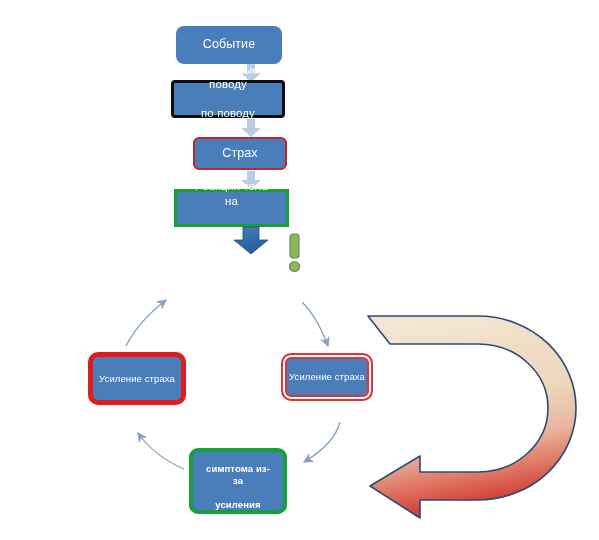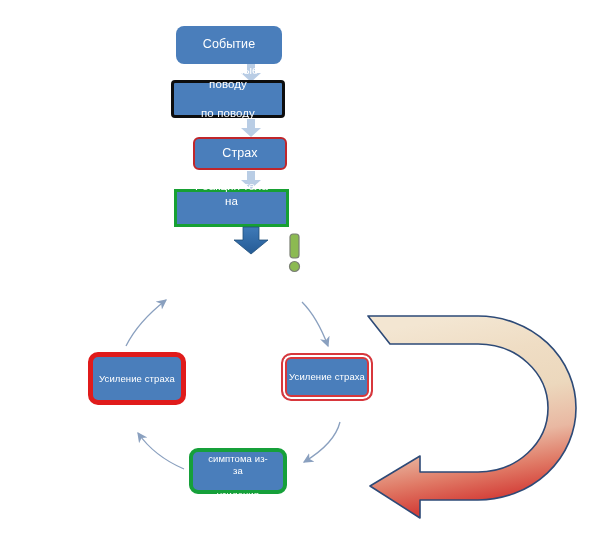--- a/index.html
+++ b/index.html
@@ -146,21 +146,21 @@
     <svg width="60" height="52" viewBox="0 0 60 52">
       <defs>
         <marker id="mk2" markerWidth="9" markerHeight="9" refX="7" refY="4.5" orient="auto" markerUnits="strokeWidth">
           <path d="M0,0.6 L8,4.5 L0,8.4 L2.3,4.5 Z" fill="#8aa0bf"></path>
         </marker>
       </defs>
       <path d="M48,2 C44,18 32,30 12,42" fill="none" stroke="#8aa0bf" stroke-width="1.3" marker-end="url(#mk2)"></path>
     </svg>
   </div>
 
-  <div class="node green-thick" style="left:189px; top:448px; width:98px; height:46px; font-size:9.5px;">
+  <div class="node green-thick" style="left:189px; top:448px; width:98px; height:66px; font-size:9.5px;font-weight:bold;">
     <span>
       <span>Усиление</span><br>
       <span>симптома из-за</span><br>
       <span>усиления страха</span>
     </span>
   </div>
 
   <div class="curve" style="left:126px; top:425px;">
     <svg width="62" height="50" viewBox="0 0 62 50">
       <defs>

